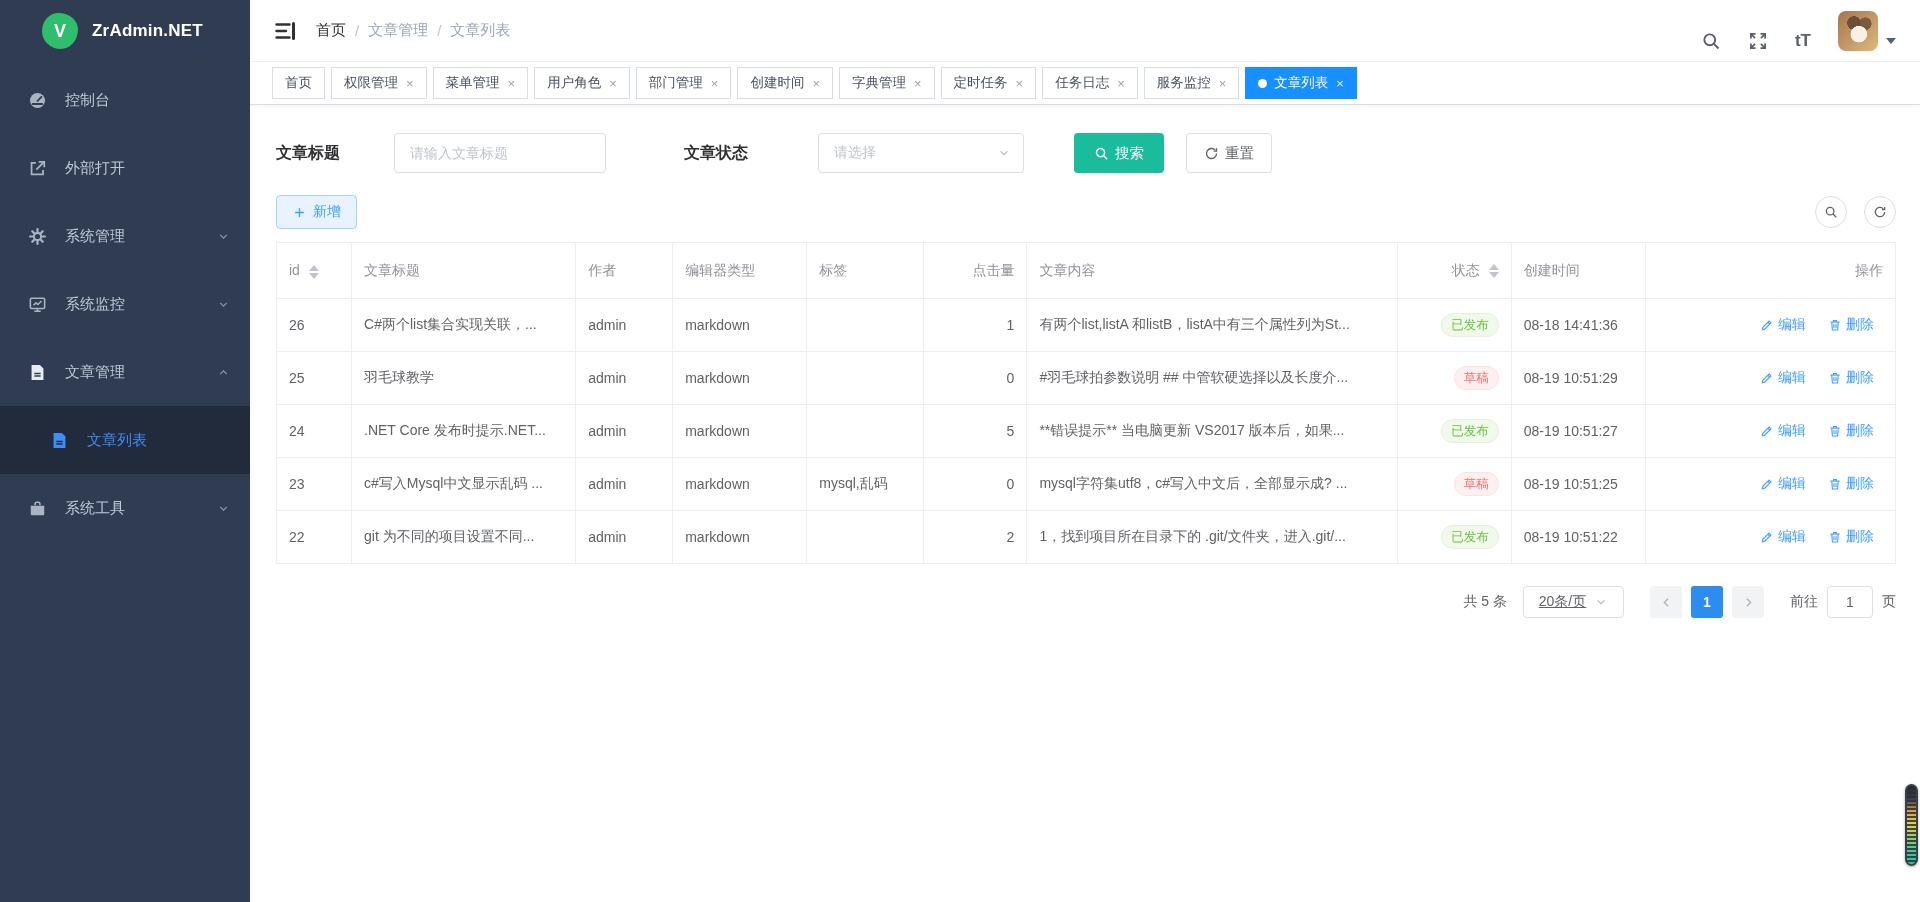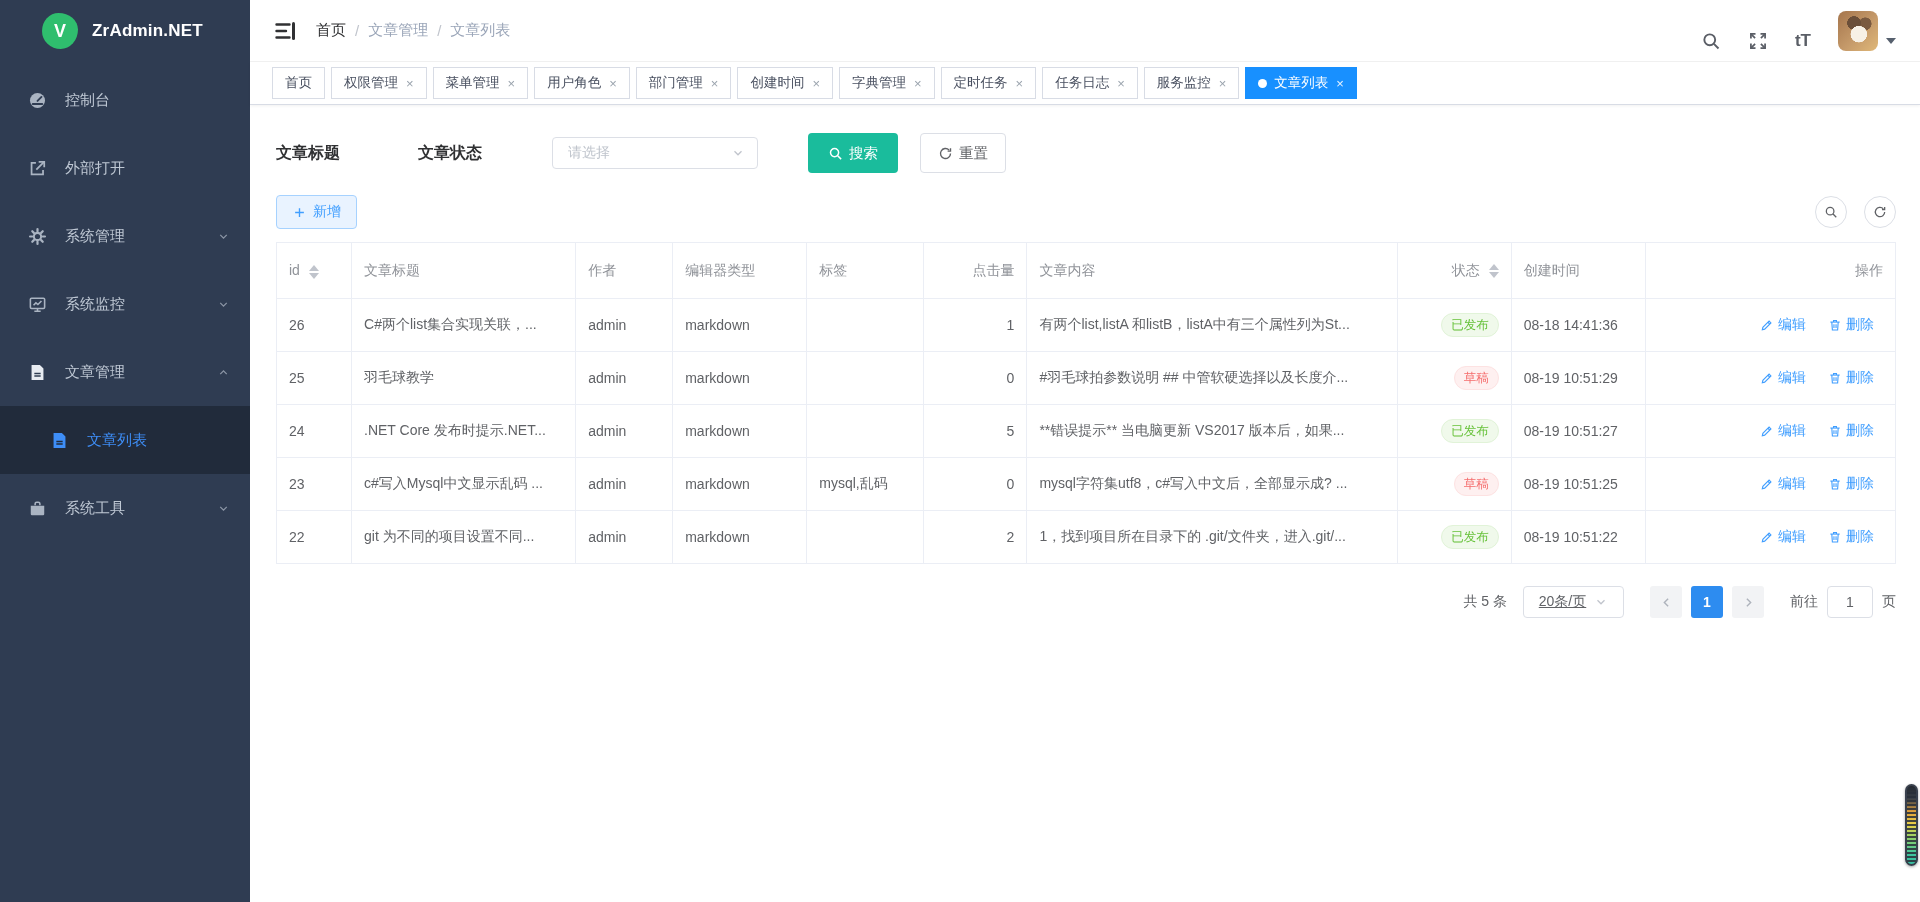--- a/index.html
+++ b/index.html
@@ -52,21 +52,21 @@
   .tag-item.active{background:#1890ff;border-color:#1890ff;color:#fff;}
   .tag-item.active .tag-close{color:#eaf4ff;}
   
   .content{padding:28px 24px 0 26px;flex:1;position:relative;}
   .filter-row{display:flex;align-items:center;height:40px;margin-bottom:22px;}
   .f-label{font-size:16px;font-weight:bold;color:#303133;white-space:nowrap;}
   .text-input{width:212px;height:40px;border:1px solid #dcdfe6;border-radius:4px;padding:0 15px;
               font-size:14px;color:#606266;box-sizing:border-box;margin-left:54px;outline:none;
               font-family:inherit;}
   .text-input::placeholder{color:#bfc4cc;}
-  .select-box{width:206px;height:32px;border:1px solid #dcdfe6;border-radius:4px;box-sizing:border-box;
+  .select-box{width:206px;height:40px;border:1px solid #dcdfe6;border-radius:4px;box-sizing:border-box;
               display:flex;align-items:center;padding:0 12px 0 15px;color:#bfc4cc;cursor:pointer;margin-left:70px;}
   .select-box .sel-text{flex:1;font-size:14px;}
   .sel-chev{width:14px;height:14px;color:#c0c4cc;display:inline-flex;}
   .sel-chev svg{width:100%;height:100%;}
   .btn{display:inline-flex;align-items:center;justify-content:center;border-radius:4px;cursor:pointer;
        font-size:14.5px;box-sizing:border-box;white-space:nowrap;border:1px solid transparent;}
   .btn .b-icon{width:15px;height:15px;margin-right:6px;display:inline-flex;}
   .btn .b-icon svg{width:100%;height:100%;}
   .btn-search{height:40px;padding:0 19px;background:#1abc9c;color:#fff;margin-left:50px;}
   .btn-reset{height:40px;padding:0 17px;background:#fff;border-color:#dcdfe6;color:#606266;margin-left:22px;}
@@ -314,20 +314,21 @@
           <i class="tag-dot"></i>
           <span class="tag-label">文章列表</span>
           <span class="tag-close">×</span>
         </span>
       </div>
 
     <div class="content">
 
       <div class="filter-row">
         <span class="f-label">文章标题</span>
+        <input class="text-input" type="text" placeholder="请输入文章标题" style="">
         <span class="f-label" style="margin-left:78px;">文章状态</span>
         <span class="select-box">
           <span class="sel-text">请选择</span>
           <span class="sel-chev">
             <svg viewBox="0 0 24 24" fill="none" stroke="currentColor" stroke-width="2.2">
                 <path d="M6 9l6 6 6-6"></path>
               </svg>
           </span>
         </span>
         <span class="btn btn-search">

